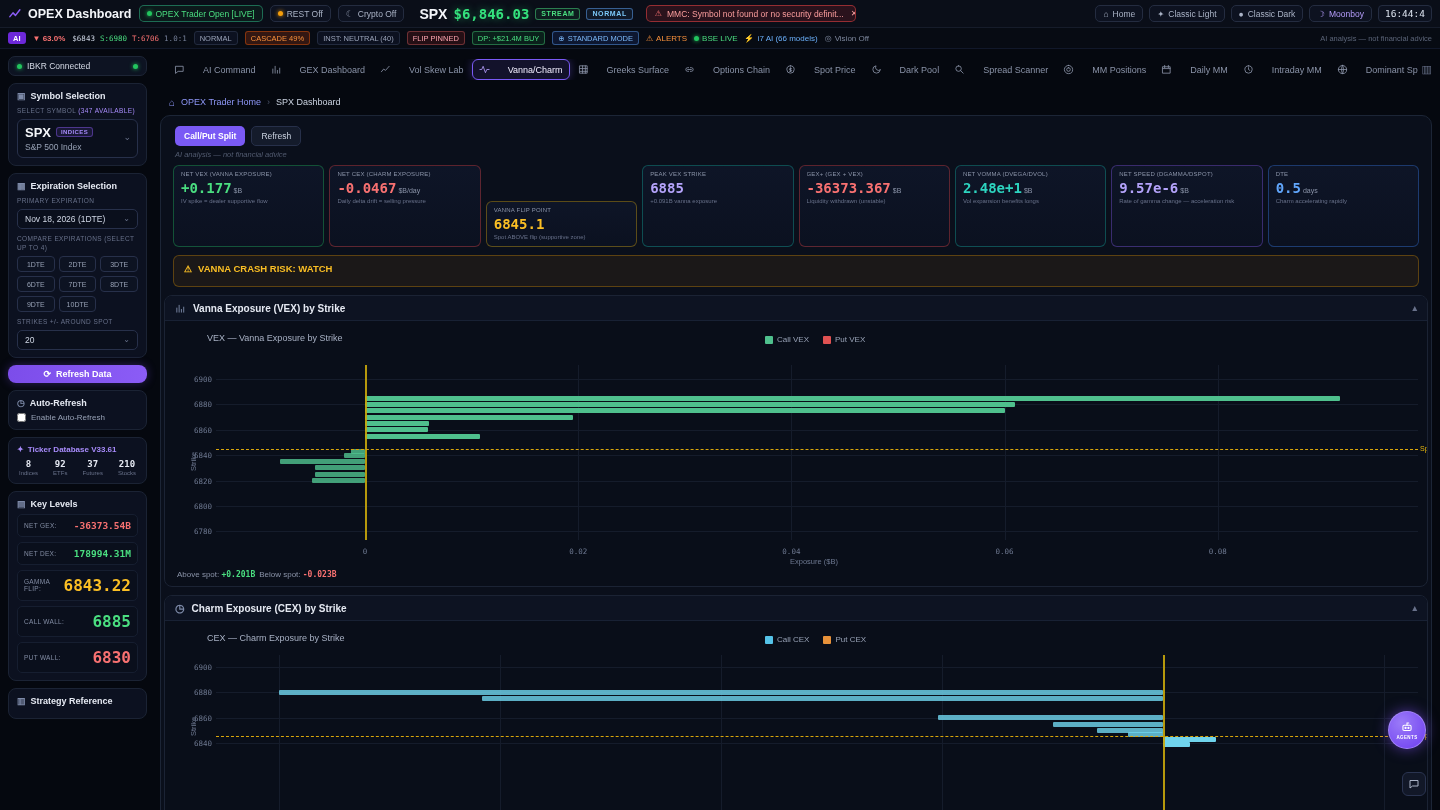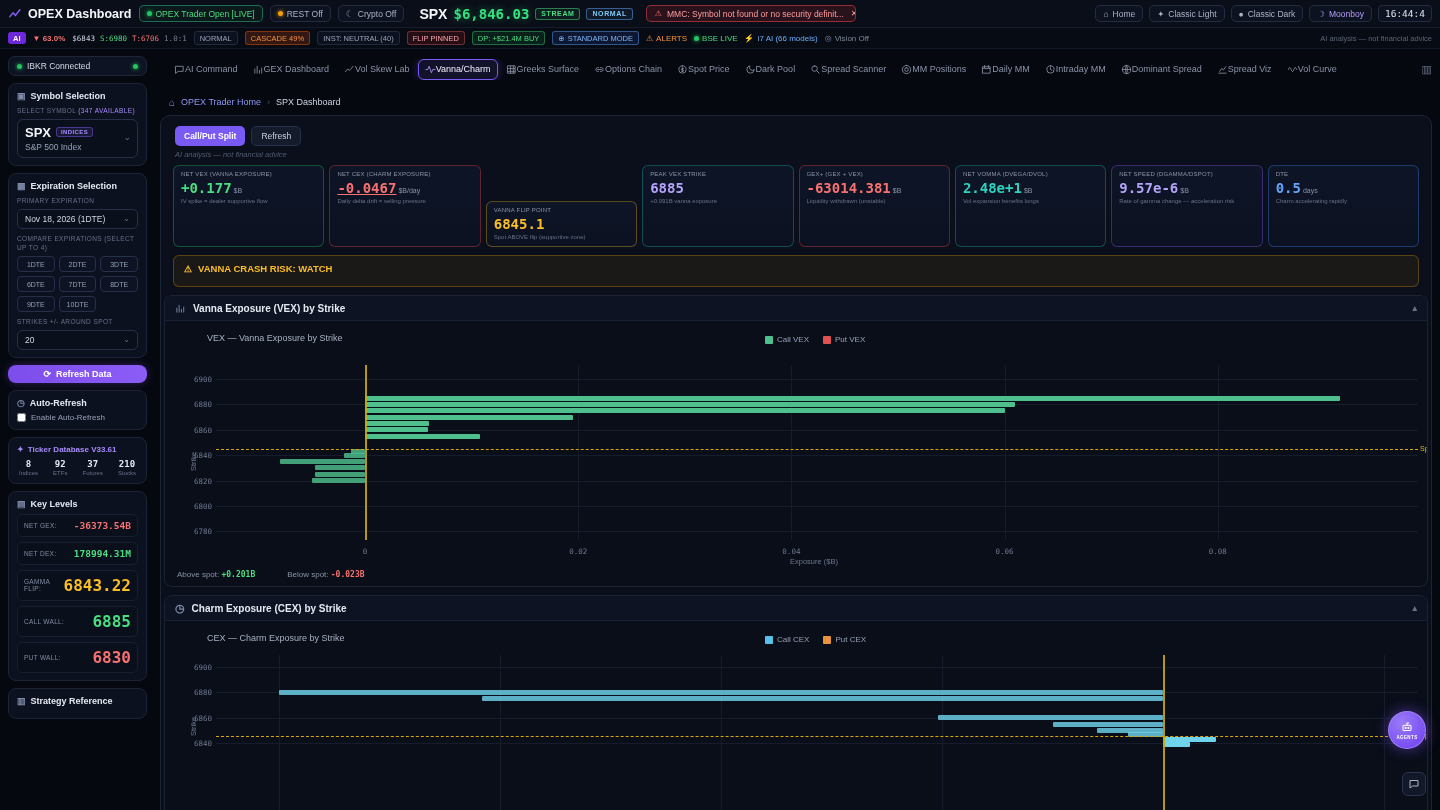--- a/index.html
+++ b/index.html
@@ -78,21 +78,21 @@
 .tstat .tl{font-size:6px;color:#68718a;margin-top:1px;}
 .kl-row{display:flex;justify-content:space-between;align-items:center;background:#0a0f1c;border:1px solid #161e30;border-radius:5px;padding:5px 6px;margin-bottom:5px;}
 .kl-row:last-child{margin-bottom:0;}
 .kl-label{font-size:6.5px;color:#828ca3;letter-spacing:.3px;}
 .kl-value{font-size:9.5px;font-weight:bold;font-family:"DejaVu Sans Mono",monospace;}
 .kl-value.big{font-size:16px;}
 
 .main{position:absolute;left:155px;top:49px;right:0;bottom:0;}
 .mainnav{height:40px;display:flex;align-items:center;padding:0 8px 0 12px;}
 .navtabs{display:flex;align-items:center;gap:1px;overflow:hidden;flex:1;}
-.nav-tab{display:flex;align-items:center;gap:0;padding:4px 6px;border-radius:6px;border:1px solid transparent;font-size:9px;color:#8a93a8;cursor:pointer;white-space:nowrap;flex:none;}
+.nav-tab{display:flex;align-items:flex-end;gap:18px;padding:4px 6px;border-radius:6px;border:1px solid transparent;font-size:9px;color:#8a93a8;cursor:pointer;white-space:nowrap;flex:none;}
 .nav-tab .nicon{width:11px;height:11px;stroke:currentColor;fill:none;stroke-width:1.8;stroke-linecap:round;stroke-linejoin:round;flex:none;}
 .nav-tab.active{border-color:#7a5af5;background:rgba(122,90,245,.12);color:#f0edfd;box-shadow:0 0 8px rgba(122,90,245,.35);}
 .nav-tab.active .nicon{stroke:#b49cfa;}
 .nav-end-icon{color:#68718a;font-size:11px;margin-left:4px;cursor:pointer;}
 .breadcrumb{height:26px;display:flex;align-items:center;gap:6px;padding:0 14px;font-size:9px;}
 .bc-home{color:#8e97f7;font-size:10px;cursor:pointer;}
 .bc-link{color:#8e97f7;cursor:pointer;}
 .bc-sep{color:#4a5368;}
 .bc-cur{color:#cbd3e1;}
 .content{margin:0 8px 0 5px;background:#0a0f1b;border:1px solid #1c2536;border-radius:10px;height:900px;overflow:hidden;position:relative;}
@@ -135,21 +135,21 @@
 .gridh{position:absolute;height:1px;background:#151c2b;}
 .ytick{position:absolute;width:36px;text-align:right;font-size:7.5px;color:#6d7890;font-family:"DejaVu Sans Mono",monospace;}
 .xtick{position:absolute;transform:translateX(-50%);font-size:7.5px;color:#6d7890;font-family:"DejaVu Sans Mono",monospace;}
 .bar{position:absolute;height:5px;border-radius:1px;}
 .zeroline{position:absolute;width:2px;background:#c9a70a;opacity:.9;}
 .spotline{position:absolute;height:0;border-top:1.5px dashed #d9a60b;}
 .spotlabel{position:absolute;font-size:7px;color:#e3b50d;}
 .xlabel{position:absolute;left:605px;top:236px;font-size:7.5px;color:#6d7890;margin-left:20px;}
 .ylabel{position:absolute;left:24px;top:150px;transform:rotate(-90deg);transform-origin:left top;font-size:7.5px;color:#6d7890;}
 .chart-area.cex .ylabel{top:115px;}
-.chart-foot{display:flex;gap:32px;padding:1px 12px 7px;font-size:8px;color:#8a93a8;}
+.chart-foot{display:flex;gap:4px;padding:1px 12px 7px;font-size:8px;color:#8a93a8;}
 .cf-v{font-weight:bold;font-family:"DejaVu Sans Mono",monospace;}
 .cf-v.green{color:#4ade80;}
 .cf-v.red{color:#f87171;}
 
 .agents-fab{position:absolute;right:14px;top:711px;width:38px;height:38px;border-radius:50%;background:radial-gradient(circle at 35% 30%,#9b7bf8,#6d3df0);border:1px solid rgba(176,148,255,.7);box-shadow:0 0 14px rgba(124,77,234,.6);display:flex;flex-direction:column;align-items:center;justify-content:center;gap:1px;cursor:pointer;z-index:9;}
 .agents-fab svg{width:14px;height:14px;stroke:#fff;fill:none;stroke-width:1.8;stroke-linecap:round;}
 .agents-fab span{font-size:4.5px;font-weight:bold;color:#fff;letter-spacing:.4px;}
 .chat-fab{position:absolute;right:14px;top:772px;width:24px;height:24px;border-radius:6px;background:#121828;border:1px solid #2a3450;display:flex;align-items:center;justify-content:center;cursor:pointer;z-index:9;}
 .chat-fab svg{width:12px;height:12px;stroke:#aab3c6;fill:none;stroke-width:2;stroke-linejoin:round;}
 </style>
@@ -488,36 +488,36 @@
     <div class="ai-note">AI analysis — not financial advice</div>
 
     <div class="metrics">
         <div class="metric-card" style="border-color: rgba(34, 197, 94, 0.36);">
           <div class="m-label">NET VEX (VANNA EXPOSURE)</div>
     <div class="m-value"><span class="mv" style="color: rgb(74, 222, 128);">+0.177</span><span class="m-unit">$B</span></div>
     <div class="m-desc">IV spike = dealer supportive flow</div>
         </div>
         <div class="metric-card" style="border-color: rgba(239, 68, 68, 0.36);">
           <div class="m-label">NET CEX (CHARM EXPOSURE)</div>
-    <div class="m-value"><span class="mv" style="color: rgb(248, 113, 113); text-decoration: underline;">-0.0467</span><span class="m-unit">$B/day</span></div>
+    <div class="m-value"><span class="mv" style="color: rgb(248, 113, 113);">-0.0467</span><span class="m-unit">$B/day</span></div>
     <div class="m-desc">Daily delta drift = selling pressure</div>
         </div>
         <div class="metric-card" style="border-color: rgba(234, 179, 8, 0.36); margin-top: 36px;">
           <div class="m-label">VANNA FLIP POINT</div>
     <div class="m-value"><span class="mv" style="color: rgb(251, 191, 36);">6845.1</span><span class="m-unit"></span></div>
     <div class="m-desc">Spot ABOVE flip (supportive zone)</div>
         </div>
         <div class="metric-card" style="border-color: rgba(20, 184, 166, 0.36);">
           <div class="m-label">PEAK VEX STRIKE</div>
     <div class="m-value"><span class="mv" style="color: rgb(180, 163, 250);">6885</span><span class="m-unit"></span></div>
     <div class="m-desc">+0.091B vanna exposure</div>
         </div>
         <div class="metric-card" style="border-color: rgba(239, 68, 68, 0.36);">
           <div class="m-label">GEX+ (GEX + VEX)</div>
-    <div class="m-value"><span class="mv" style="color: rgb(248, 113, 113);">-63014.381</span><span class="m-unit">$B</span></div>
+    <div class="m-value"><span class="mv" style="color: rgb(248, 113, 113);">-36373.367</span><span class="m-unit">$B</span></div>
     <div class="m-desc">Liquidity withdrawn (unstable)</div>
         </div>
         <div class="metric-card" style="border-color: rgba(20, 184, 166, 0.36);">
           <div class="m-label">NET VOMMA (DVEGA/DVOL)</div>
     <div class="m-value"><span class="mv" style="color: rgb(45, 212, 191);">2.48e+1</span><span class="m-unit">$B</span></div>
     <div class="m-desc">Vol expansion benefits longs</div>
         </div>
         <div class="metric-card" style="border-color: rgba(139, 92, 246, 0.36);">
           <div class="m-label">NET SPEED (DGAMMA/DSPOT)</div>
     <div class="m-value"><span class="mv" style="color: rgb(180, 163, 250);">9.57e-6</span><span class="m-unit">$B</span></div>

